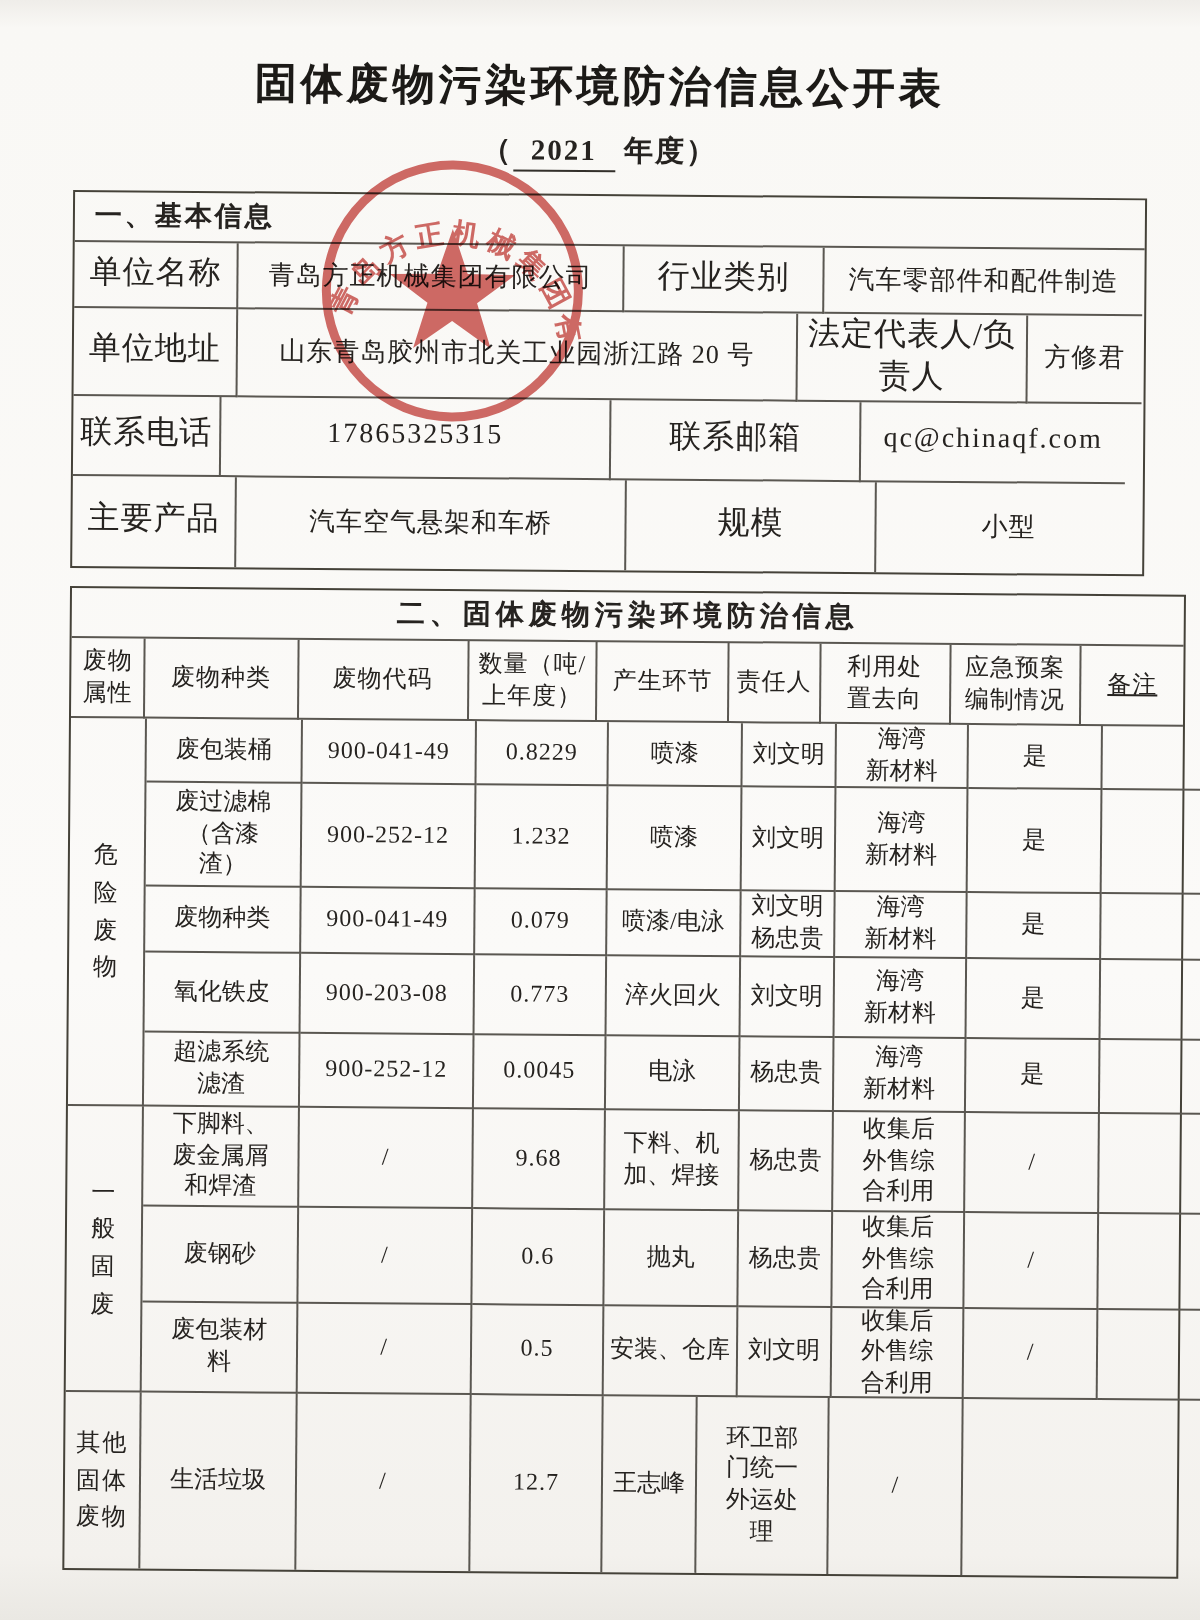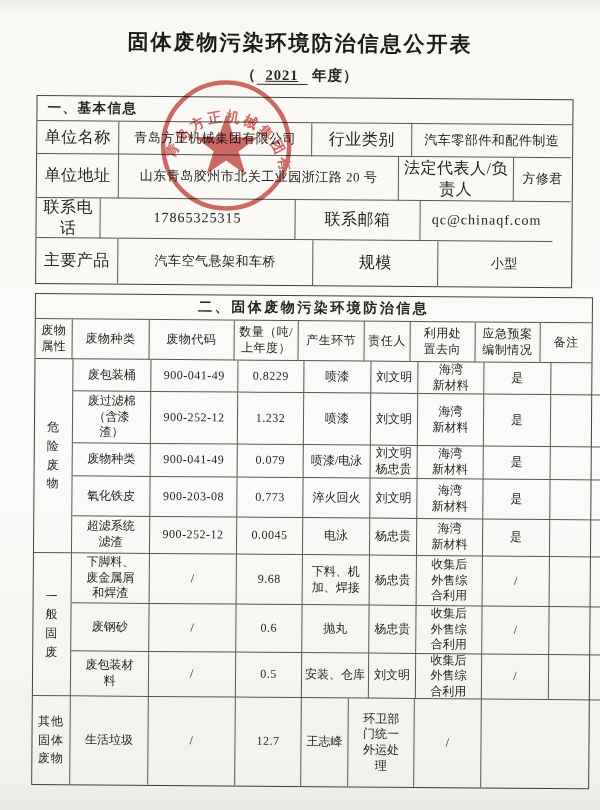--- a/index.html
+++ b/index.html
@@ -21,21 +21,21 @@
   .title{
     position:absolute;top:27px;left:0;width:100%;text-align:center;
     font-size:21px;font-weight:700;letter-spacing:2px;color:#1c1a17;
   }
   .subtitle{
     position:absolute;top:64px;left:0;width:100%;text-align:center;
     font-size:14.5px;font-weight:700;letter-spacing:1px;
   }
   .subtitle .year{
     display:inline-block;border-bottom:1.6px solid #33302b;
-    padding:0 9px;font-weight:700;letter-spacing:1px;text-decoration:underline;
+    padding:0 9px;font-weight:700;letter-spacing:1px;
   }
   
   .tbl{position:absolute;box-sizing:border-box;border:1.5px solid var(--line-dark);background:transparent;}
   .tr{display:flex;}
   .td{
     box-sizing:border-box;display:flex;align-items:center;justify-content:center;
     border-right:1px solid var(--line);border-bottom:1px solid var(--line);
     text-align:center;white-space:pre-line;line-height:1.3;padding:1px 2px;
   }
   .td.lastcol{border-right:none;}
@@ -61,21 +61,21 @@
   .hrow .td{font-size:12px;letter-spacing:0.5px;}
   .group{display:flex;}
   .gcell{
     box-sizing:border-box;width:38px;flex:none;display:flex;align-items:center;justify-content:center;
     border-right:1px solid var(--line);border-bottom:1px solid var(--line);
     font-size:12px;line-height:1.55;letter-spacing:1px;text-align:center;white-space:pre-line;
   }
   .grows{flex:1;display:flex;flex-direction:column;}
   .c0{width:38px;}  .c1{width:78px;}  .c2{width:87px;font-size:12.5px;}
   .c3{width:66px;font-size:12.5px;}   .c4{width:67px;}
-  .c5{width:47px;}  .c6{width:66px;}  .c7{width:67px;}  .c8{width:52px;}
+  .c5{width:47px;}  .c6{width:66px;}  .c7{width:67px;}  .c8{width:52px;text-decoration:underline;}
   .t2 .td{font-size:12px;}
   .t2 .td.c2,.t2 .td.c3{letter-spacing:0.5px;}
   .lastgroup .gcell{border-bottom:none;}
   
   .seal{position:absolute;left:148px;top:72px;opacity:0.8;mix-blend-mode:multiply;}
   .seal-ring{fill:none;stroke:var(--seal);stroke-width:4.5px;}
   .seal-star{fill:var(--seal);}
   .seal-text{fill:var(--seal);font-size:14px;font-weight:700;letter-spacing:3px;
     font-family:var(--serif);}
 </style>
@@ -101,21 +101,21 @@
 
       <div class="tr" style="height:44px">
         <div class="td lab" style="width:82px">单位地址</div>
         <div class="td val" style="width:280px">山东青岛胶州市北关工业园浙江路 20 号</div>
         <div class="td lab" style="width:115px">法定代表人/负
 责人</div>
         <div class="td val lastcol" style="width:57px">方修君</div>
       </div>
 
       <div class="tr" style="height:40px">
-        <div class="td lab" style="width:64px">联系电话</div>
+        <div class="td lab" style="width:74px">联系电话</div>
         <div class="td val num" style="width:195px">17865325315</div>
         <div class="td lab" style="width:125px">联系邮箱</div>
         <div class="td val num lastcol" style="width:132px">qc@chinaqf.com</div>
       </div>
 
       <div class="tr lastrow" style="height:45px">
         <div class="td lab" style="width:82px">主要产品</div>
         <div class="td val" style="width:195px">汽车空气悬架和车桥</div>
         <div class="td lab" style="width:125px">规模</div>
         <div class="td val lastcol" style="width:132px">小型</div>

